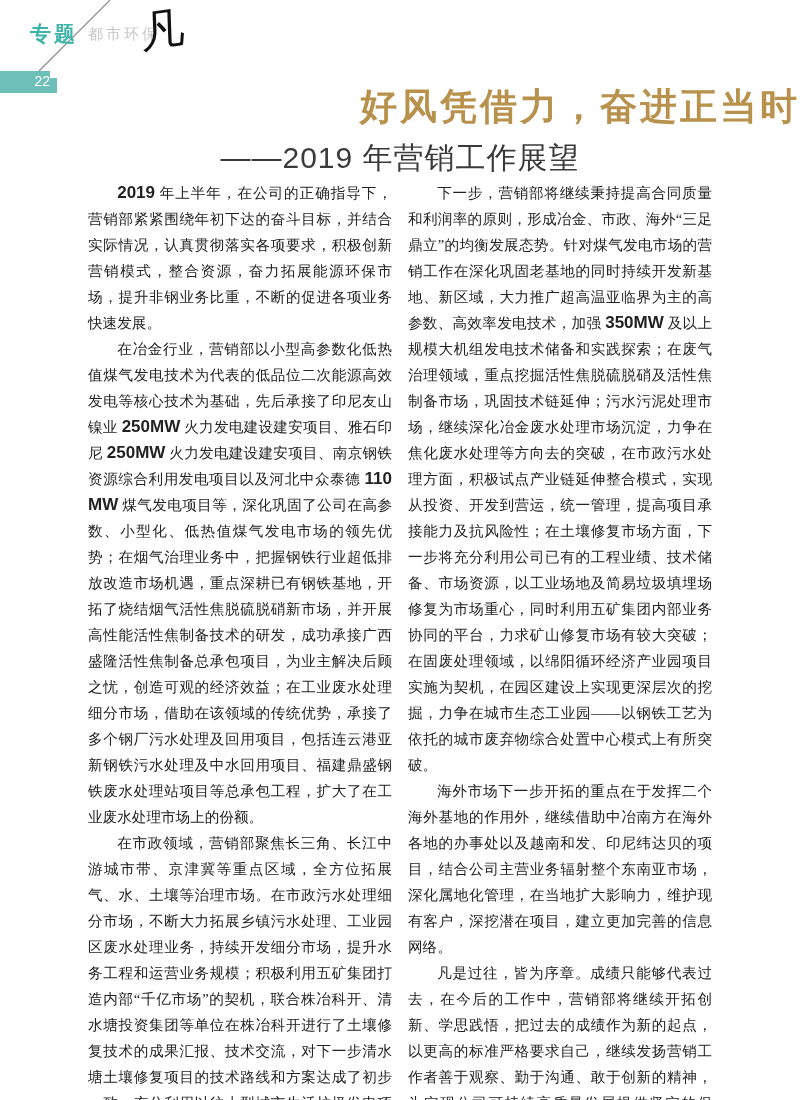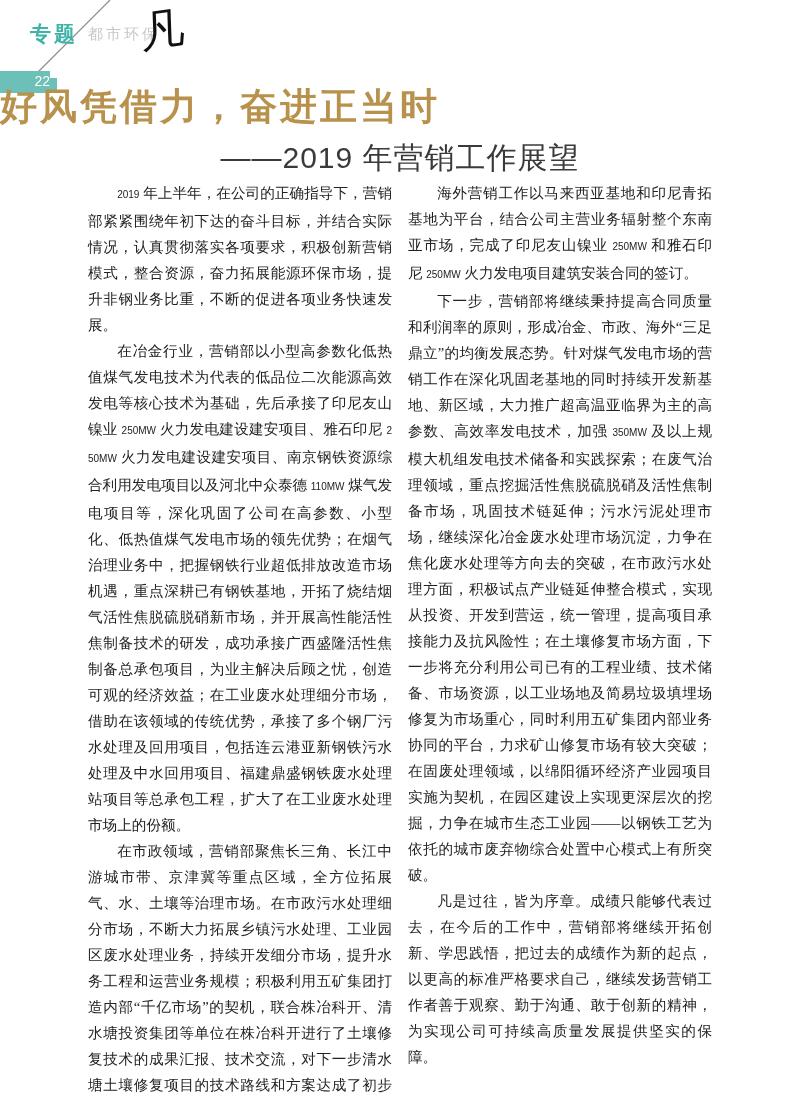--- a/index.html
+++ b/index.html
@@ -47,21 +47,21 @@
     font-size:14px; color:#ffffff;
   }
   .page-badge .notch {
     position:absolute; right:0; top:0;
     width:7px; height:7px; background:#ffffff;
   }
 
   
   .title {
     position:absolute; left:0; top:82px; width:800px;
-    text-align:left;
+    text-align:right;
     font-family:"Liberation Sans","DejaVu Sans",sans-serif;
     font-weight:700; font-size:37px; letter-spacing:3px;
     color:#b8914d;
   }
   .subtitle {
     position:absolute; left:0; top:138px; width:800px;
     text-align:center;
     font-family:"Liberation Sans","DejaVu Sans",sans-serif;
     font-size:30px; letter-spacing:1px;
     color:#3a3a3a;
@@ -78,22 +78,22 @@
     margin:0;
     text-align:justify;
     text-indent:2em;
     font-size:14.6px;
     line-height:26px;
     word-break:break-all;
     color:#222;
   }
   .latin {
     font-family:"Liberation Sans","DejaVu Sans",sans-serif;
-    font-weight:400;
-    font-size:10px;
+    font-weight:700;
+    font-size:17px;
   }
 </style>
 </head>
 <body>
 
 <svg class="diag-line" viewBox="0 0 120 80">
   <line x1="110" y1="0" x2="38" y2="72" stroke="#8f8f8f" stroke-width="1.2"></line>
 </svg>
 <div class="section-label">专题</div>
 <div class="brand-name">都市环保</div>
@@ -106,18 +106,18 @@
 <div class="title">好风凭借力，奋进正当时</div>
 <div class="subtitle">——2019 年营销工作展望</div>
 
 <div class="article">
   <div class="col">
     <p class="para"><span class="latin">2019</span> 年上半年，在公司的正确指导下，营销部紧紧围绕年初下达的奋斗目标，并结合实际情况，认真贯彻落实各项要求，积极创新营销模式，整合资源，奋力拓展能源环保市场，提升非钢业务比重，不断的促进各项业务快速发展。</p>
     <p class="para">在冶金行业，营销部以小型高参数化低热值煤气发电技术为代表的低品位二次能源高效发电等核心技术为基础，先后承接了印尼友山镍业 <span class="latin">250MW</span> 火力发电建设建安项目、雅石印尼 <span class="latin">250MW</span> 火力发电建设建安项目、南京钢铁资源综合利用发电项目以及河北中众泰德 <span class="latin">110MW</span> 煤气发电项目等，深化巩固了公司在高参数、小型化、低热值煤气发电市场的领先优势；在烟气治理业务中，把握钢铁行业超低排放改造市场机遇，重点深耕已有钢铁基地，开拓了烧结烟气活性焦脱硫脱硝新市场，并开展高性能活性焦制备技术的研发，成功承接广西盛隆活性焦制备总承包项目，为业主解决后顾之忧，创造可观的经济效益；在工业废水处理细分市场，借助在该领域的传统优势，承接了多个钢厂污水处理及回用项目，包括连云港亚新钢铁污水处理及中水回用项目、福建鼎盛钢铁废水处理站项目等总承包工程，扩大了在工业废水处理市场上的份额。</p>
     <p class="para">在市政领域，营销部聚焦长三角、长江中游城市带、京津冀等重点区域，全方位拓展气、水、土壤等治理市场。在市政污水处理细分市场，不断大力拓展乡镇污水处理、工业园区废水处理业务，持续开发细分市场，提升水务工程和运营业务规模；积极利用五矿集团打造内部“千亿市场”的契机，联合株冶科开、清水塘投资集团等单位在株冶科开进行了土壤修复技术的成果汇报、技术交流，对下一步清水塘土壤修复项目的技术路线和方案达成了初步一致；充分利用以往大型城市生活垃圾发电项目的良好技术和业绩，加强同该领域投资商的合作，成功签订多个生活垃圾焚烧发电设计合同，除持续开拓生活垃圾焚烧发电市场外，公司在循环经济产业园项目上也取得突破性进展，先后取得绵阳生活垃圾焚烧发电项目扩建工程、绵阳市医疗废物集中处置中心项目的业绩。</p>
   </div>
   <div class="col">
-    <p class="para">海外营销工作以马来西亚基地和印尼青拓基地为平台，结合公司主营业务辐射整个东南亚市场，完成了印尼友山镍业 <span class="latin">250MW</span> 和雅石印尼 <span class="latin">250MW</span> 火力发电项目建筑安装合同的签订。</p>
     <p class="para">下一步，营销部将继续秉持提高合同质量和利润率的原则，形成冶金、市政、海外“三足鼎立”的均衡发展态势。针对煤气发电市场的营销工作在深化巩固老基地的同时持续开发新基地、新区域，大力推广超高温亚临界为主的高参数、高效率发电技术，加强 <span class="latin">350MW</span> 及以上规模大机组发电技术储备和实践探索；在废气治理领域，重点挖掘活性焦脱硫脱硝及活性焦制备市场，巩固技术链延伸；污水污泥处理市场，继续深化冶金废水处理市场沉淀，力争在焦化废水处理等方向去的突破，在市政污水处理方面，积极试点产业链延伸整合模式，实现从投资、开发到营运，统一管理，提高项目承接能力及抗风险性；在土壤修复市场方面，下一步将充分利用公司已有的工程业绩、技术储备、市场资源，以工业场地及简易垃圾填埋场修复为市场重心，同时利用五矿集团内部业务协同的平台，力求矿山修复市场有较大突破；在固废处理领域，以绵阳循环经济产业园项目实施为契机，在园区建设上实现更深层次的挖掘，力争在城市生态工业园——以钢铁工艺为依托的城市废弃物综合处置中心模式上有所突破。</p>
+    <p class="para">海外市场下一步开拓的重点在于发挥二个海外基地的作用外，继续借助中冶南方在海外各地的办事处以及越南和发、印尼纬达贝的项目，结合公司主营业务辐射整个东南亚市场，深化属地化管理，在当地扩大影响力，维护现有客户，深挖潜在项目，建立更加完善的信息网络。</p>
     <p class="para">凡是过往，皆为序章。成绩只能够代表过去，在今后的工作中，营销部将继续开拓创新、学思践悟，把过去的成绩作为新的起点，以更高的标准严格要求自己，继续发扬营销工作者善于观察、勤于沟通、敢于创新的精神，为实现公司可持续高质量发展提供坚实的保障。</p>
 
   </div>
 </div>
 
 </body></html>

